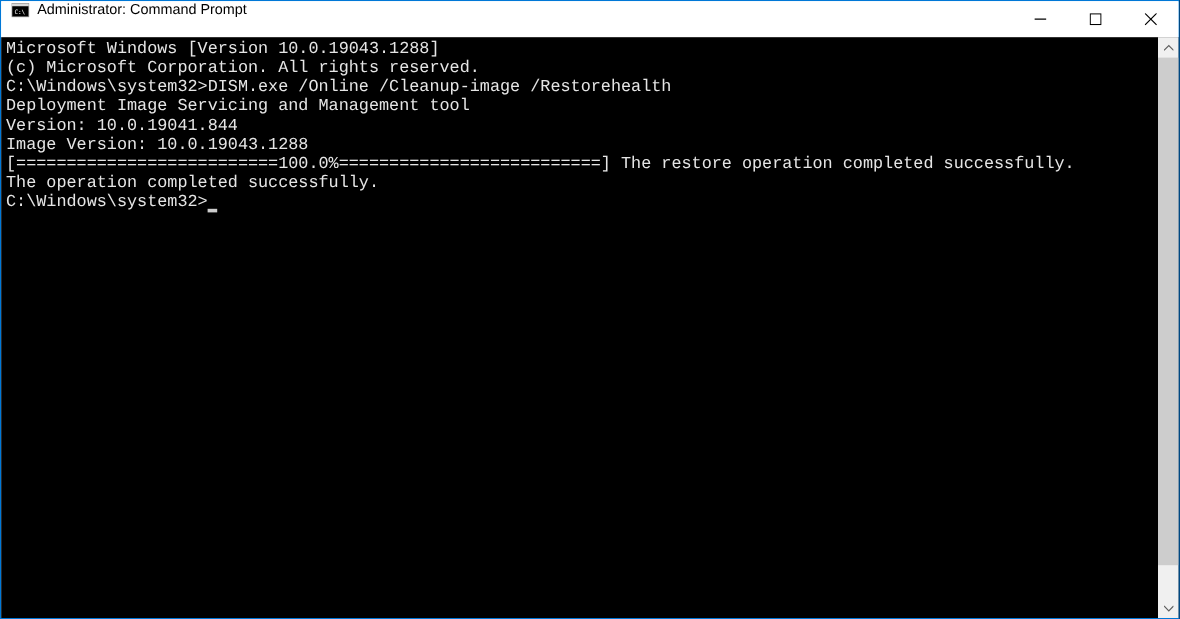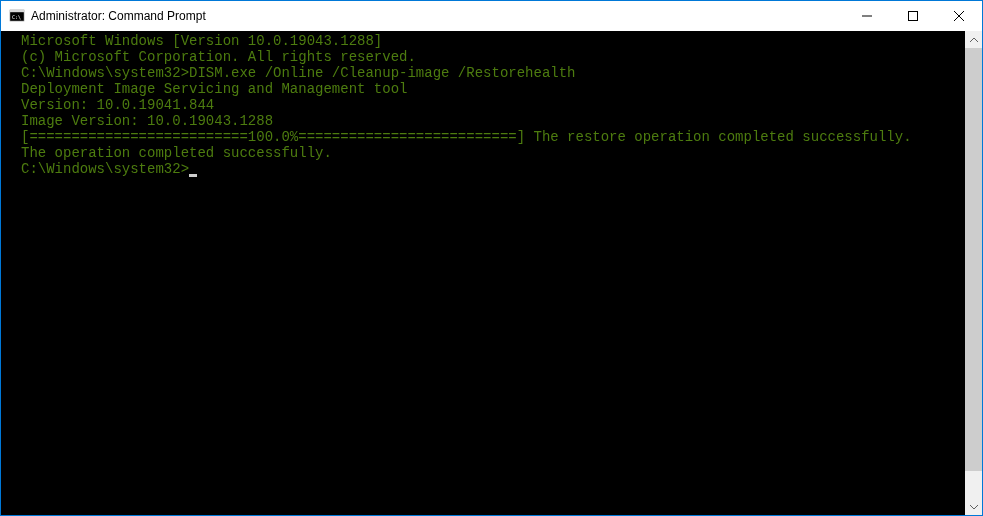--- a/index.html
+++ b/index.html
@@ -19,21 +19,20 @@
       width: 100%;
       height: 100%;
       background: #ffffff;
       display: flex;
       flex-direction: column;
     }
     .titlebar {
       height: 30px;
       background: #ffffff;
       display: flex;
-      align-items: center;
       flex-shrink: 0;
     }
     .titlebar-icon {
       width: 16px;
       height: 16px;
       margin-left: 8px;
       margin-right: 6px;
       display: flex;
       align-items: center;
       justify-content: center;
@@ -66,25 +65,25 @@
       height: 10px;
     }
     .console-area {
       flex: 1;
       background: #000000;
       display: flex;
       overflow: hidden;
     }
     .console-content {
       flex: 1;
-      padding: 2px 0 2px 20px;
+      padding: 2px 0 2px 4px;
       font-family: Consolas, "Courier New", monospace;
       font-size: 14px;
       line-height: 16px;
-      color: #4d7c0f;
+      color: #e5e5e5;
       white-space: pre;
       overflow: hidden;
     }
     .scrollbar {
       width: 17px;
       background: #f0f0f0;
       display: flex;
       flex-direction: column;
     }
     .scrollbar-arrow {

